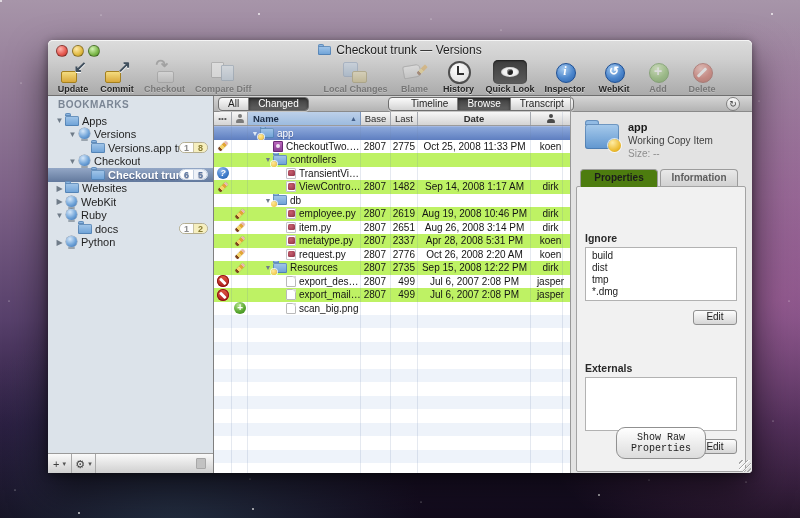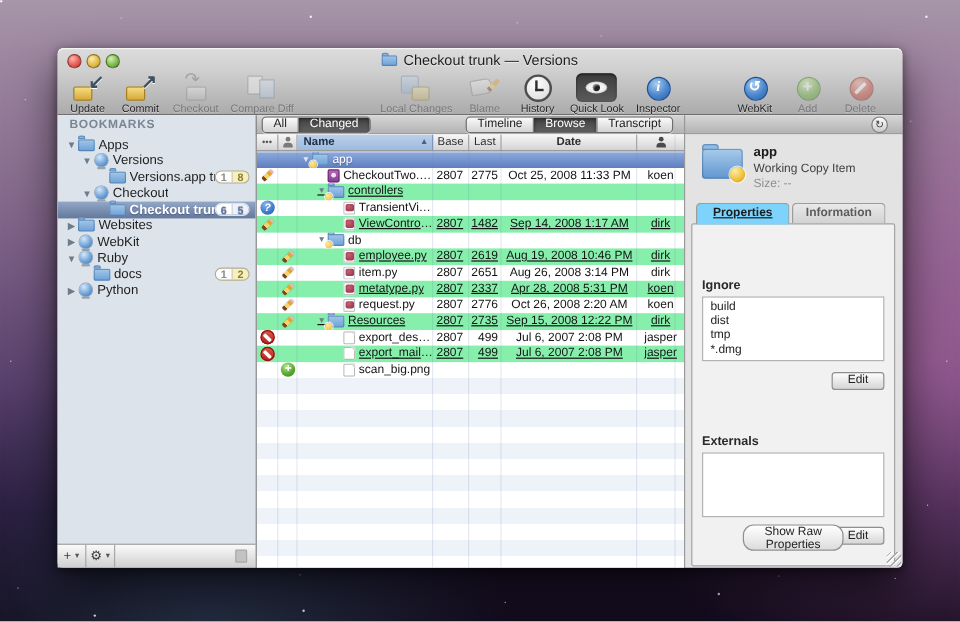--- a/index.html
+++ b/index.html
@@ -27,21 +27,21 @@
     border-bottom:1px solid #6f6f6f; border-radius:5px 5px 0 0;
     box-shadow: inset 0 1px 0 rgba(255,255,255,.7); }
   .tl { position:absolute; top:5px; width:12px; height:12px; border-radius:50%; border:1px solid rgba(0,0,0,.35); }
   .tl.red { left:8px;  background:radial-gradient(circle at 35% 30%, #ffb4ae, #e4564d 60%, #b03a32); }
   .tl.yel { left:24px; background:radial-gradient(circle at 35% 30%, #ffe9a8, #e0b941 60%, #b08f22); }
   .tl.grn { left:40px; background:radial-gradient(circle at 35% 30%, #d2f2b2, #7ab648 60%, #4f8c26); }
   #title { position:absolute; top:3px; left:0; right:0; text-align:center; font-size:12px; color:#1d1d1d;
     text-shadow:0 1px 0 rgba(255,255,255,.6); }
   #title .t-folder { display:inline-block; vertical-align:-1px; margin-right:5px; }
   
-  #toolbar { position:absolute; left:8px; right:8px; top:20px; height:36px; display:flex; align-items:center; }
+  #toolbar { position:absolute; left:8px; right:23px; top:20px; height:36px; display:flex; align-items:flex-start;font-weight:bold; }
   .tb { display:flex; flex-direction:column; align-items:center; margin-right:10px; }
   .tb .lbl { font-size:9px; color:#262626; text-shadow:0 1px 0 rgba(255,255,255,.55); margin-top:0px; white-space:nowrap; }
   .tb.dis { opacity:.42; }
   .tb .ic { position:relative; width:34px; height:24px; display:flex; align-items:center; justify-content:center; }
   .tb .ic.ql-on { background:linear-gradient(180deg,#3c3c3c,#5b5b5b); border-radius:5px; box-shadow: inset 0 1px 2px rgba(0,0,0,.6); }
   
   .tbi-update-icon::before, .tbi-commit-icon::before { content:""; position:absolute; left:5px; bottom:1px; width:14px; height:10px;
     background:linear-gradient(#f4dc80,#d9a93c); border:1px solid #a4801f; border-radius:2px; }
   .tbi-update-icon::after { content:"↙"; position:absolute; right:3px; top:-3px; font-size:16px; font-weight:bold; color:#41505e; text-shadow:0 1px 0 #fff; }
   .tbi-commit-icon::after { content:"↗"; position:absolute; right:3px; top:-3px; font-size:16px; font-weight:bold; color:#41505e; text-shadow:0 1px 0 #fff; }
@@ -85,21 +85,21 @@
   
   #ctrlbar { position:absolute; left:165px; right:0; top:56px; height:16px;
     background:linear-gradient(#d6d6d6,#b3b3b3); border-bottom:1px solid #8a8a8a; }
   .seg { position:absolute; top:1px; display:flex; height:14px; border:1px solid #6e6e6e; border-radius:4px; overflow:hidden;
     background:linear-gradient(#fbfbfb,#d3d3d3); box-shadow:0 1px 0 rgba(255,255,255,.5); }
   .seg-btn { border:none; background:transparent; font-family:inherit; font-size:10px; color:#1e1e1e; padding:0 9px;
     border-right:1px solid #7e7e7e; line-height:12px; cursor:default; }
   .seg-btn:last-child { border-right:none; }
   .seg-btn.sel { background:linear-gradient(#3f3f3f,#616161); color:#fff; box-shadow:inset 0 1px 3px rgba(0,0,0,.5); }
   #filter-seg { left:5px; }
-  #view-seg { left:175px; }
+  #view-seg { left:175px;padding-left:13px; }
   #refresh-btn { position:absolute; right:12px; top:1px; width:14px; height:14px; border-radius:50%;
     background:linear-gradient(#fdfdfd,#cacaca); border:1px solid #818181; font-size:9px; line-height:12px;
     text-align:center; color:#444; padding:0; }
   
   #sidebar { position:absolute; left:0; top:56px; width:165px; bottom:20px; background:#dce3ea; overflow:hidden; }
   #sb-divider { position:absolute; left:165px; top:56px; bottom:0; width:1px; background:#7f7f7f; z-index:5; }
   #sb-header { margin:3px 0 4px 10px; font-size:10px; font-weight:bold; color:#7b8695; letter-spacing:.5px; }
   .sb-row { display:flex; align-items:center; height:13.5px; font-size:11px; color:#1f1f1f; white-space:nowrap; }
   .sb-row .disc { width:11px; font-size:8px; color:#6f7b88; text-align:center; flex:none; }
   .sb-row .sb-lbl { margin-left:3px; overflow:hidden; }
@@ -127,21 +127,21 @@
     font-size:9.5px; color:#2c2c2c; }
   #thead .hc { display:flex; align-items:center; justify-content:center; border-right:1px solid #b0b0b0; height:100%; }
   .hd-st1 { width:18px; font-size:8px; letter-spacing:0; color:#555; }
   .hd-st2 { width:16px; }
   .hd-name { width:113px; background:linear-gradient(#bdd0e9,#9cbbdf); border-right:1px solid #7f9cc3 !important;
     justify-content:flex-start !important; padding:0 3px 0 5px; font-weight:bold; color:#1c2c44; }
   .hd-name .sort { margin-left:auto; font-size:7px; color:#44608a; }
   .hd-base { width:30px; } .hd-last { width:27px; } .hd-date { width:113px; font-weight:bold; } .hd-author { width:39px; }
   #tbody { position:absolute; left:0; right:0; top:14px; bottom:0; }
   .row { display:flex; align-items:center; height:13.5px; font-size:10px; color:#141414; background:#fff; }
-  .row.alt { background:#86efac;text-decoration:underline; }
+  .row.alt { background:#bef264; }
   .row.sel { background:linear-gradient(180deg,#8da9db,#5e7ec0); border-top:1px solid #a3b8e2; }
   .row .c { height:100%; display:flex; align-items:center; }
   .c-st1 { width:18px; justify-content:center; } .c-st2 { width:16px; justify-content:center; }
   .c-name { width:113px; overflow:hidden; white-space:nowrap; }
   .c-base { width:30px; justify-content:flex-end; padding-right:5px; }
   .c-last { width:27px; justify-content:flex-end; padding-right:3px; }
   .c-date { width:113px; justify-content:center; font-size:10px; }
   .c-author { width:39px; justify-content:center; }
   .row.sel .nm-label, .row.sel .c-base, .row.sel .c-last { color:#fff; text-shadow:0 1px 1px rgba(0,0,60,.35); }
   .ind { display:inline-block; height:1px; flex:none; }
@@ -201,32 +201,32 @@
   #pn-folder::before { content:""; position:absolute; top:-4px; left:0; width:14px; height:5px; background:#92bbe4;
     border-radius:3px 3px 0 0; box-shadow:inset 0 0 0 1px rgba(55,100,150,.5); }
   #pn-folder::after { content:""; position:absolute; right:-2px; bottom:-3px; width:13px; height:13px; border-radius:50%;
     background:radial-gradient(circle at 35% 28%, #ffeca4, #ecba2e 65%, #c8960f); box-shadow:0 0 0 1px rgba(255,255,255,.7); }
   #pn-title { position:absolute; left:57px; top:9px; font-size:11px; font-weight:bold; color:#1a1a1a; }
   #pn-kind { position:absolute; left:57px; top:23px; font-size:10px; color:#3f3f3f; }
   #pn-size { position:absolute; left:57px; top:36px; font-size:10px; color:#8e8e8e; }
   #pn-tabs { position:absolute; left:9px; top:57px; display:flex; gap:2px; z-index:3; }
   .pn-tab { width:78px; height:17px; border:1px solid #9c9c9c; border-bottom:none; border-radius:4px 4px 0 0;
     font-size:10px; font-weight:bold; color:#5d5d5d; background:linear-gradient(#e9e9e9,#d2d2d2); text-align:center; line-height:15px; }
-  .pn-tab.sel { background:#7dd3fc; color:#1c1c1c; height:18px;text-decoration:underline; }
+  .pn-tab.sel { background:#4d7c0f; color:#1c1c1c; height:18px; }
   #pn-content { position:absolute; left:5px; right:6px; top:74px; bottom:1px; background:#f1f1f1;
     border:1px solid #a3a3a3; border-radius:2px; padding:8px 8px 0 8px; }
   .sec-lbl { font-size:10.5px; font-weight:bold; color:#2a2a2a; margin-bottom:3px;margin-top:37px; }
   .sec-box { background:#fff; border:1px solid #b2b2b2; height:54px; padding:2px 6px; overflow:hidden; }
   .sec-box div { font-size:10px; line-height:12px; color:#222; }
   .sec-btn-row { text-align:right; margin:5px 0 10px 0; }
   .edit-btn { width:44px; height:15px; border:1px solid #8f8f8f; border-radius:3px;
     background:linear-gradient(#fdfdfd,#d6d6d6); font-family:inherit; font-size:10px; color:#222; line-height:12px; padding:0; }
-  #show-raw { position:absolute; left:50%; transform:translateX(-50%); bottom:12px; height:22px; padding:0 14px;
+  #show-raw { position:absolute; left:50%; transform:translateX(-50%); bottom:12px; height:32px; padding:0 14px;
     border:1px solid #909090; border-radius:9px; background:linear-gradient(#ffffff,#dcdcdc);
-    font-family:Liberation Sans, sans-serif; font-size:10px; color:#222; }
+    font-family:Liberation Mono, monospace; font-size:10px; color:#222; }
   #grip { position:absolute; right:1px; bottom:1px; width:12px; height:12px; border-radius:0 0 3px 0;
     background:repeating-linear-gradient(135deg, transparent 0 2px, #a9a9a9 2px 3px, rgba(255,255,255,.8) 3px 4px); }
 </style>
 </head>
 <body>
 
 <div id="screen">
   <i class="stars"></i>
 
   <div id="win">

